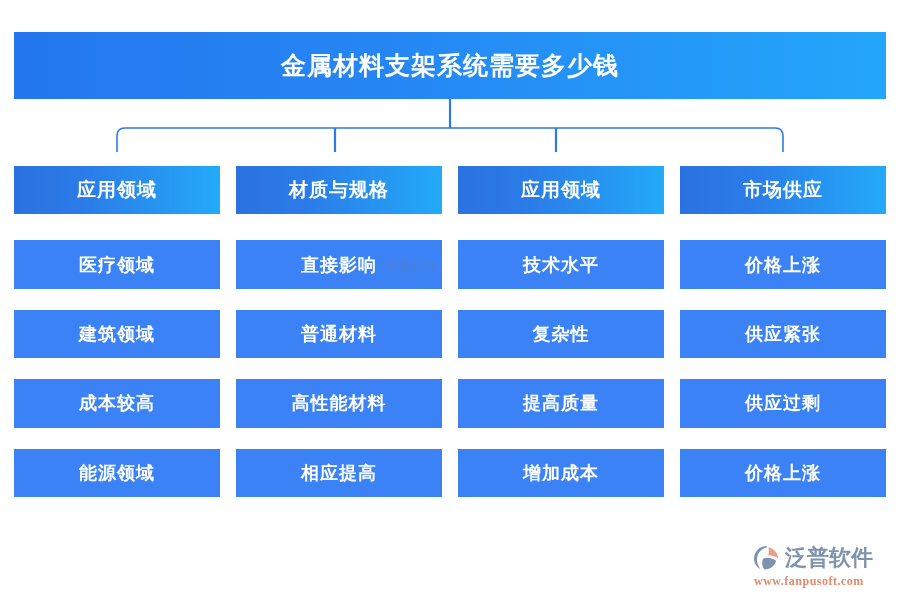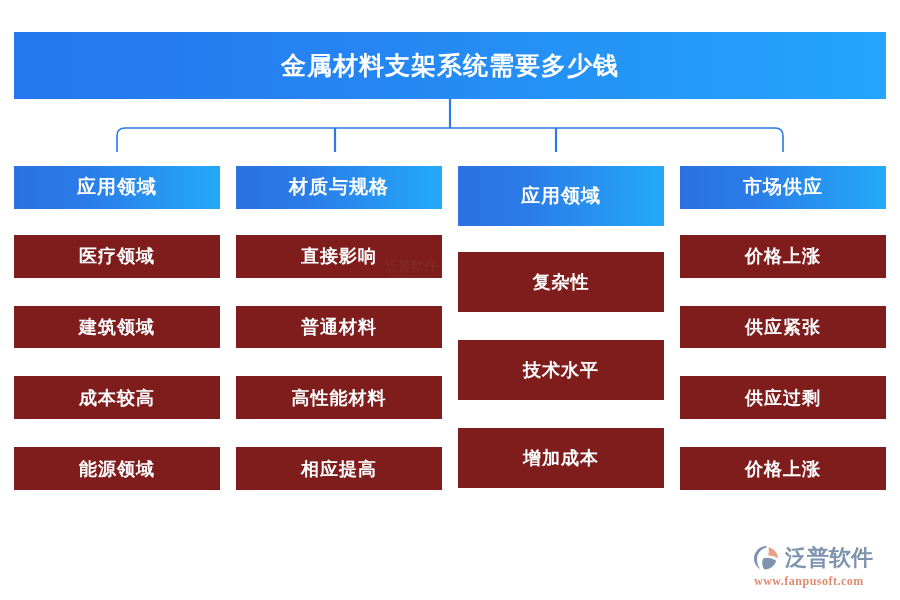--- a/index.html
+++ b/index.html
@@ -81,25 +81,25 @@
   .cat-label {
     color: #ffffff;
     font-size: 19px;
     font-weight: bold;
     letter-spacing: 1px;
     white-space: nowrap;
   }
 
   .item-box {
     height: 60px;
-    background: #7f1d1d;
-    display: flex;
-    align-items: center;
-    justify-content: center;
-    margin-bottom: 28px;
+    background: #3b82f6;
+    display: flex;
+    align-items: center;
+    justify-content: center;
+    margin-bottom: 21px;
   }
   .item-label {
     color: #ffffff;
     font-size: 18px;
     font-weight: bold;
     letter-spacing: 1px;
     white-space: nowrap;
   }
 
   
@@ -226,24 +226,27 @@
       <div class="item-box">
         <span class="item-label">相应提高</span>
       </div>
     </div>
 
     <div class="column">
       <div class="cat-box">
         <span class="cat-label">应用领域</span>
       </div>
       <div class="item-box">
+        <span class="item-label">技术水平</span>
+      </div>
+      <div class="item-box">
         <span class="item-label">复杂性</span>
       </div>
       <div class="item-box">
-        <span class="item-label">技术水平</span>
+        <span class="item-label">提高质量</span>
       </div>
       <div class="item-box">
         <span class="item-label">增加成本</span>
       </div>
     </div>
 
     <div class="column">
       <div class="cat-box">
         <span class="cat-label">市场供应</span>
       </div>

